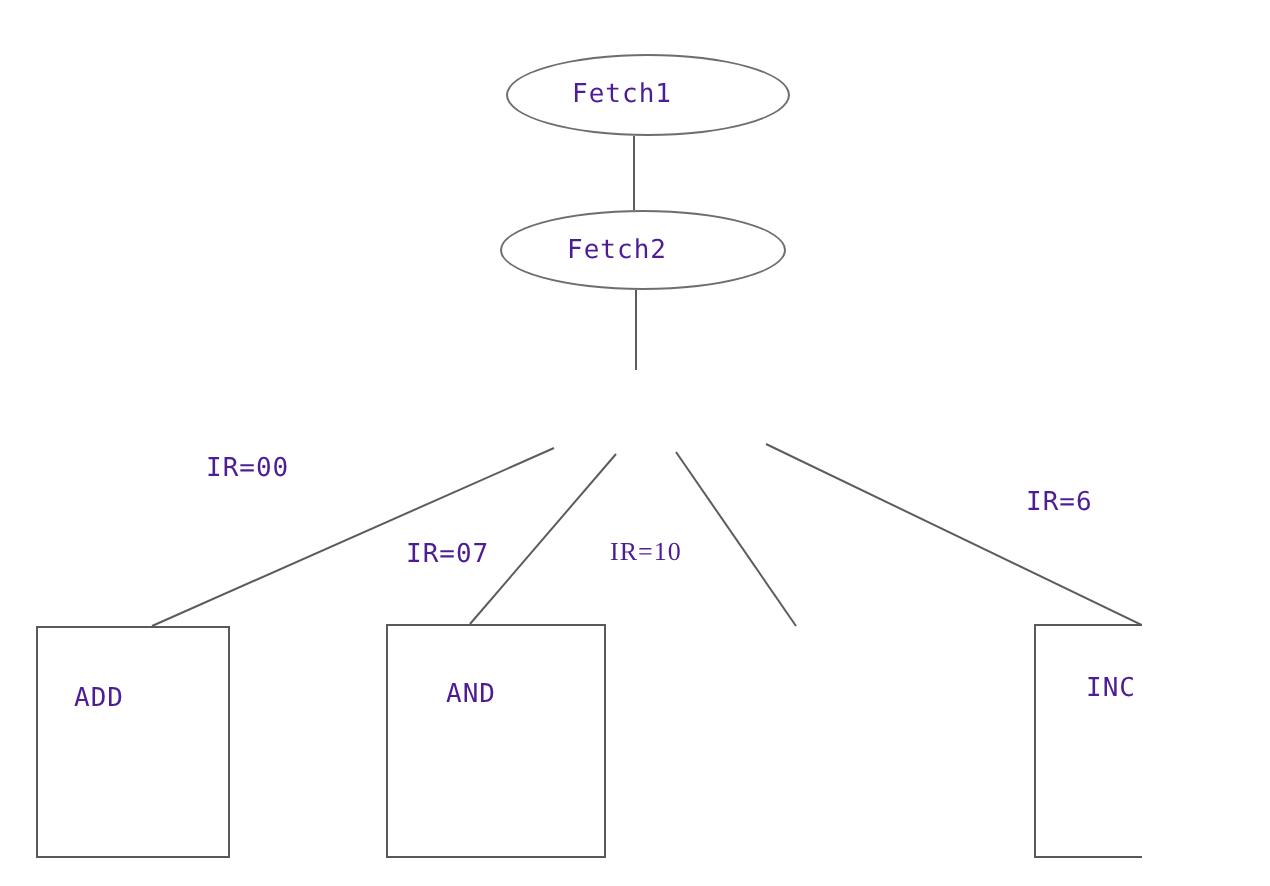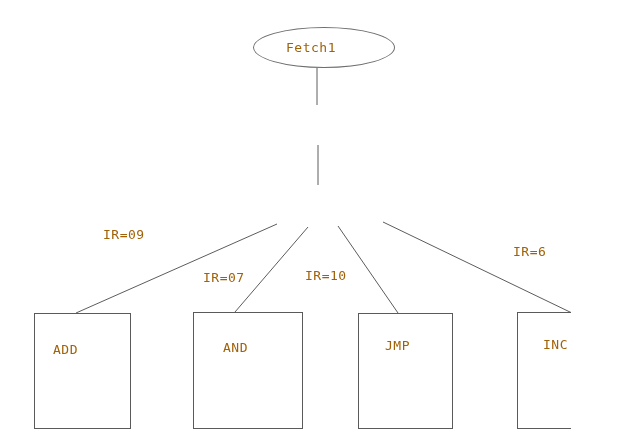--- a/index.html
+++ b/index.html
@@ -9,21 +9,21 @@
   }
   .canvas {
     position: relative;
     width: 571px;
     height: 443px;
     background: #ffffff;
     overflow: hidden;
     font-family: "DejaVu Sans Mono", "Liberation Mono", monospace;
     font-size: 13px;
     letter-spacing: 0.5px;
-    color: #a16207;
+    color: #4c1d95;
   }
   .edges {
     position: absolute;
     left: 0;
     top: 0;
     width: 635px;
     height: 443px;
   }
   .edges line {
     stroke: #5c5c5c;
@@ -42,67 +42,67 @@
   }
   .node-fetch1 { left: 253px; top: 27px;  width: 142px; height: 41px; }
   .node-fetch2 { left: 250px; top: 105px; width: 143px; height: 40px; }
   .node-fetch3 { left: 249px; top: 185px; width: 144px; height: 40px; }
   .box {
     position: absolute;
     box-sizing: border-box;
     border: 1px solid #5a5a5a;
     background: #ffffff;
   }
-  .box-add { left: 34px;  top: 313px; width: 97px;  height: 116px; padding-left: 19px; }
+  .box-add { left: 18px;  top: 313px; width: 97px;  height: 116px; padding-left: 19px; }
   .box-and { left: 193px; top: 312px; width: 110px; height: 117px; }
   .box-jmp { left: 358px; top: 313px; width: 95px;  height: 116px; }
   .box-inc { left: 517px; top: 312px; width: 107px; height: 117px; }
   .box-label { position: absolute; white-space: nowrap; }
   .box-add .box-label { left: 18px; top: 28px; }
   .box-and .box-label { left: 29px; top: 27px; }
   .box-jmp .box-label { left: 26px; top: 24px; }
   .box-inc .box-label { left: 25px; top: 24px; }
   .edge-label {
     position: absolute;
     white-space: nowrap;
   }
   .lbl-ir00 { left: 103px; top: 227px; }
   .lbl-ir01 { left: 203px; top: 270px; }
-  .lbl-ir10 { left: 305px; top: 268px; }
+  .lbl-ir10 { left: 305px; top: 268px; font-family: Liberation Serif, serif; }
   .lbl-ir11 { left: 513px; top: 244px; }
 </style>
 </head>
 <body>
 
 <div class="canvas">
 
   <svg class="edges" viewBox="0 0 635 443" xmlns="http://www.w3.org/2000/svg">
     <line x1="317" y1="68" x2="317" y2="105"></line>
     <line x1="318" y1="145" x2="318" y2="185"></line>
     <line x1="277" y1="224" x2="76" y2="313"></line>
     <line x1="308" y1="227" x2="235" y2="312"></line>
     <line x1="338" y1="226" x2="398" y2="313"></line>
     <line x1="383" y1="222" x2="572" y2="313"></line>
   </svg>
 
   <div class="ellipse node-fetch1">
     <span>Fetch1</span>
   </div>
+  <div class="ellipse node-fetch2">
+    <span>Fetch2</span>
+  </div>
 
-  <span class="edge-label lbl-ir00">IR=09</span>
+  <span class="edge-label lbl-ir00">IR=00</span>
   <span class="edge-label lbl-ir01">IR=07</span>
   <span class="edge-label lbl-ir10">IR=10</span>
   <span class="edge-label lbl-ir11">IR=6</span>
 
   <div class="box box-add">
     <span class="box-label">ADD</span>
   </div>
   <div class="box box-and">
     <span class="box-label">AND</span>
   </div>
-  <div class="box box-jmp">
-    <span class="box-label">JMP</span>
-  </div>
   <div class="box box-inc">
     <span class="box-label">INC</span>
   </div>
 
 </div>
 
 </body></html>

